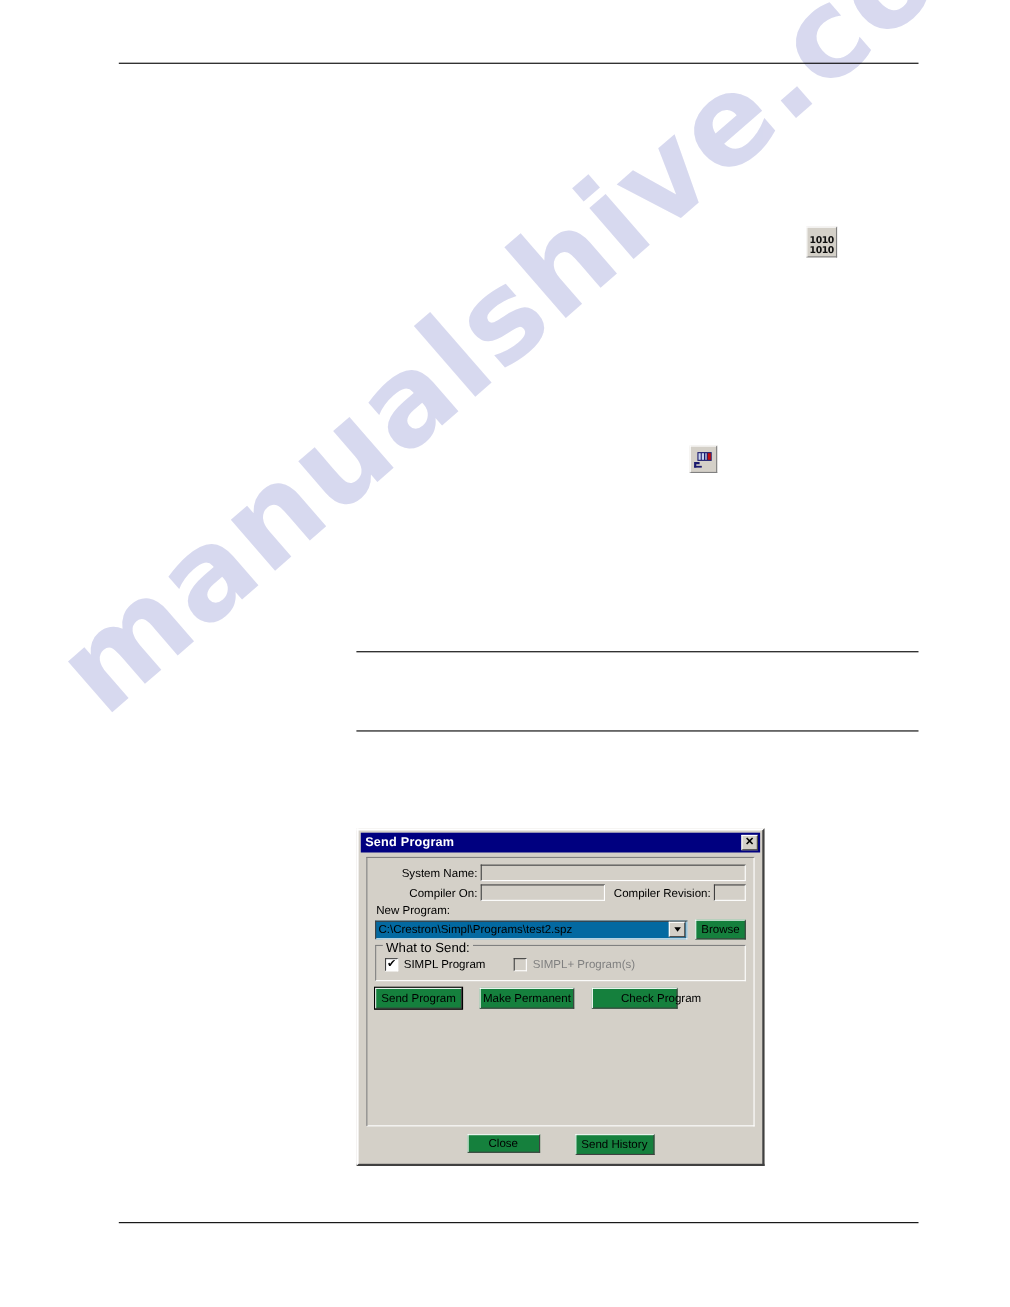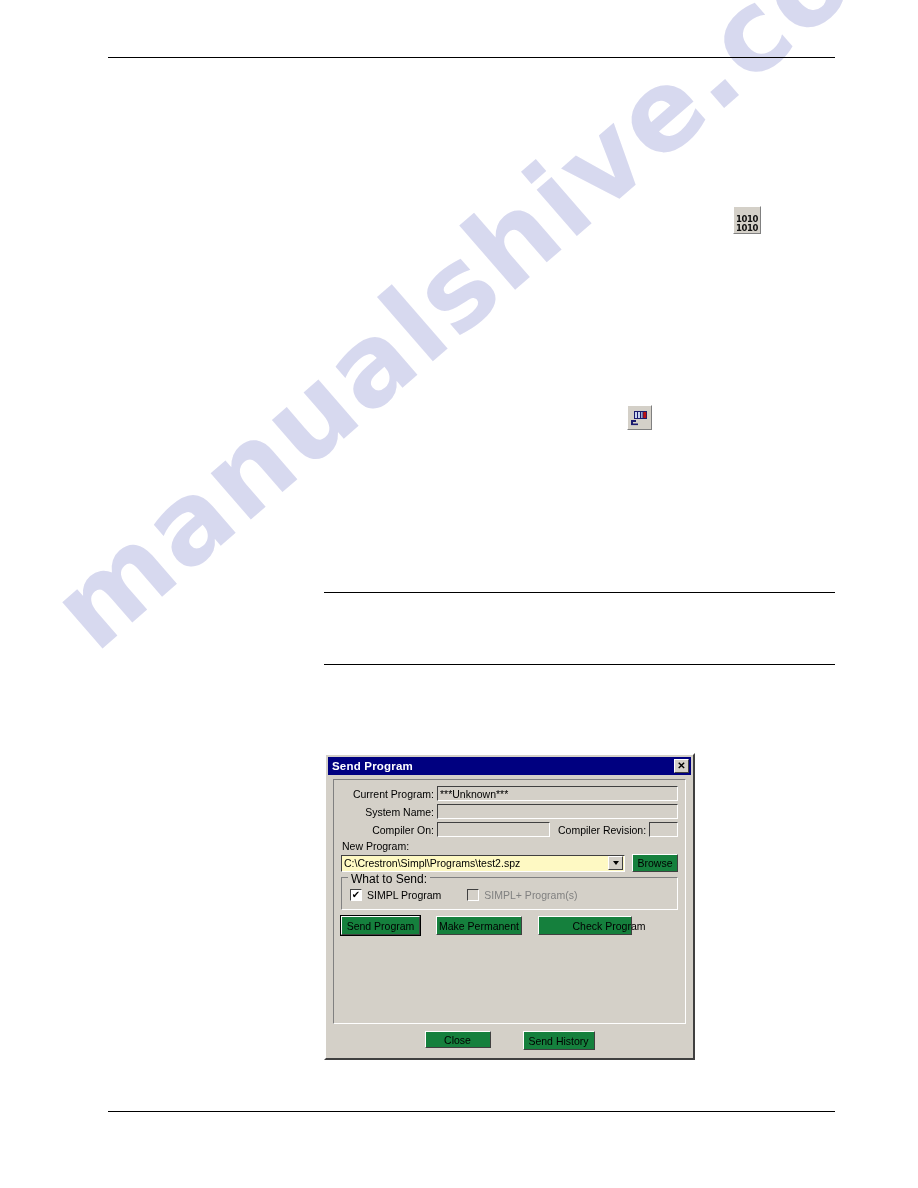--- a/index.html
+++ b/index.html
@@ -225,21 +225,21 @@
     margin: 2px 0 2px 1px;
   }
   #new-program-row {
     display: flex;
     align-items: center;
     margin-bottom: 5px;
   }
   #new-program-combo {
     flex: 1;
     height: 17px;
-    background: #fef9c3;
+    background: #0369a1;
     border-top: 1.2px solid #404040;
     border-left: 1.2px solid #404040;
     border-right: 1.2px solid #ffffff;
     border-bottom: 1.2px solid #ffffff;
     box-sizing: border-box;
     display: flex;
     align-items: center;
     padding-left: 2px;
   }
   #new-program-value {
@@ -365,21 +365,21 @@
     border-radius: 50%;
     background: #000;
   }
 
   #action-buttons {
     display: flex;
     margin-top: 2px;
   }
   #send-program-button { width: 79px; height: 19px; }
   #make-permanent-button { width: 86px; height: 19px; margin-left: 16px; }
-  #check-program-button { width: 94px; height: 19px; margin-left: 16px; padding-left: 48px; }
+  #check-program-button { width: 78px; height: 19px; margin-left: 16px; padding-left: 48px; }
 
   #footer-buttons {
     position: absolute;
     left: 0;
     bottom: 8px;
     width: 100%;
     display: flex;
     justify-content: center;
     gap: 32px;
   }
@@ -423,24 +423,20 @@
 
   <div id="send-program-dialog">
 
     <div id="titlebar">
       <span id="titlebar-text">Send Program</span>
       <div id="close-button">✕</div>
     </div>
 
     <div id="dialog-body">
 
-      <div class="field-row" id="row-current">
-        <div class="field-label">Current Program:</div>
-        <div class="sunken" id="current-program-value">***Unknown***</div>
-      </div>
 
       <div class="field-row" id="row-system">
         <div class="field-label">System Name:</div>
         <div class="sunken" id="system-name-value"></div>
       </div>
 
       <div class="field-row" id="row-compiled">
         <div class="field-label">Compiler On:</div>
         <div class="sunken" id="compiled-on-value"></div>
         <div id="compiler-revision-label">Compiler Revision:</div>

